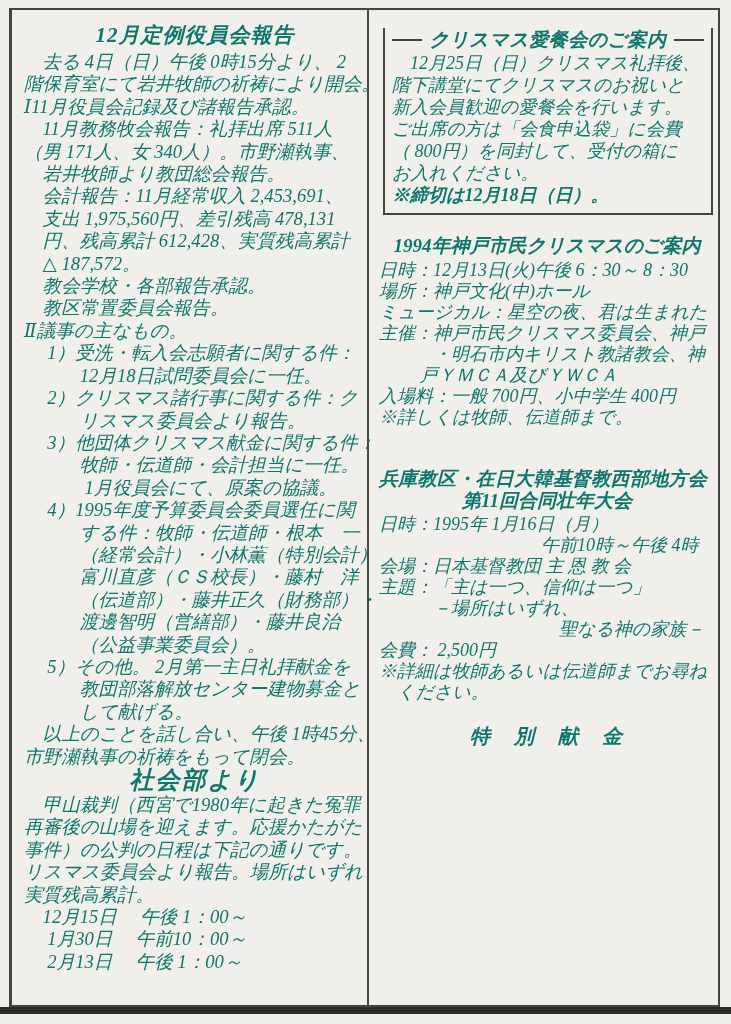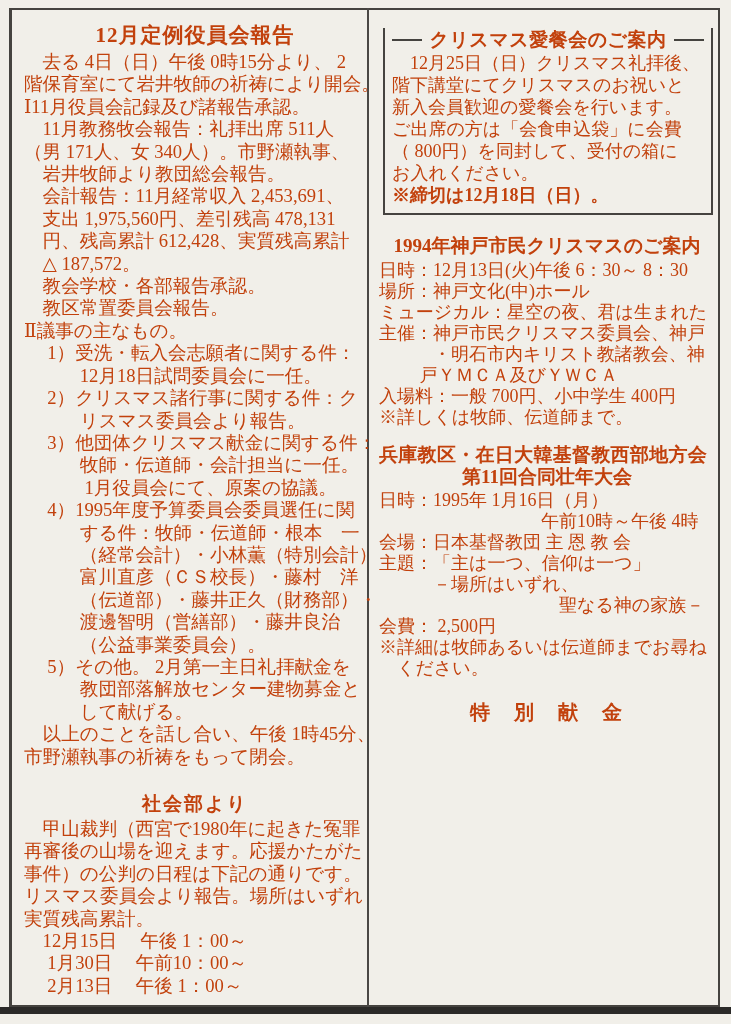--- a/index.html
+++ b/index.html
@@ -1,51 +1,52 @@
 <!DOCTYPE html>
 <html><head>
 <meta charset="utf-8">
 <style>
   html,body { margin:0; padding:0; background:#e8e6e0; }
   .page {
     position:relative; width:731px; height:1024px;
-    background:#f1efe9; color:#c2410c;
+    background:#f1efe9; color:#0f766e;
     font-family:"Liberation Serif","DejaVu Serif",serif;
     overflow:hidden;
+    font-style:italic;
   }
   .frame {
     position:absolute; left:9px; top:8px; width:711px; height:999px;
     border:2px solid #45433f; border-left-width:3px; box-sizing:border-box;
   }
   .bottom-band { position:absolute; left:0; top:1007px; width:731px; height:7px; background:#2b2a28; }
   .divider { position:absolute; left:367px; top:8px; width:2px; height:999px; background:#4a4845; }
 
   .col-left  { position:absolute; left:24px; top:22px; width:342px; }
   .col-right { position:absolute; left:379px; top:20px; width:336px; }
 
   .line { white-space:pre; }
   .col-left .line  { font-size:18.6px; line-height:22.4px; }
   .col-right .line { font-size:18px;  line-height:21px; }
 
   .board-title { font-size:21px; font-weight:bold; text-align:center; line-height:26px; margin-bottom:3px; letter-spacing:1px; }
 
-  .social-title { font-size:19px; font-weight:bold; text-align:center; line-height:24px; margin-top:24px; margin-bottom:2px; letter-spacing:2px; }
+  .social-title { font-size:24px; font-weight:bold; text-align:center; line-height:24px; margin-bottom:2px; letter-spacing:2px; }
 
   .feast-box {
     border:2px solid #45433f; border-top:none;
     margin:8px 2px 0 4px; padding:0 7px 7px 7px; box-sizing:border-box;
   }
   .box-head { display:flex; align-items:center; gap:7px; height:24px; }
   .box-head .rule { flex:1; height:2px; background:#45433f; }
   .box-title { font-size:19px; font-weight:bold; white-space:pre; letter-spacing:0.5px; }
   .feast-box .line { line-height:22px; }
   .deadline { font-weight:bold; font-size:18px; line-height:22px; white-space:pre; }
 
   .sec2-title { font-size:19px; font-weight:bold; text-align:center; line-height:22px; margin-top:20px; margin-bottom:3px; white-space:pre; }
-  .sec3-title1 { font-size:19px; font-weight:bold; line-height:22px; margin-top:16px; white-space:pre; letter-spacing:0.3px; }
+  .sec3-title1 { font-size:19px; font-weight:bold; line-height:22px; margin-top:40px; white-space:pre; letter-spacing:0.3px; }
   .sec3-title2 { font-size:19px; font-weight:bold; text-align:center; line-height:22px; margin-bottom:2px; white-space:pre; }
 
   .offering { font-size:20px; font-weight:bold; text-align:center; margin-top:20px; letter-spacing:2px; white-space:pre; }
 </style>
 </head>
 <body>
 
 <div class="page">
   <div class="frame"></div>
   <div class="divider"></div>

